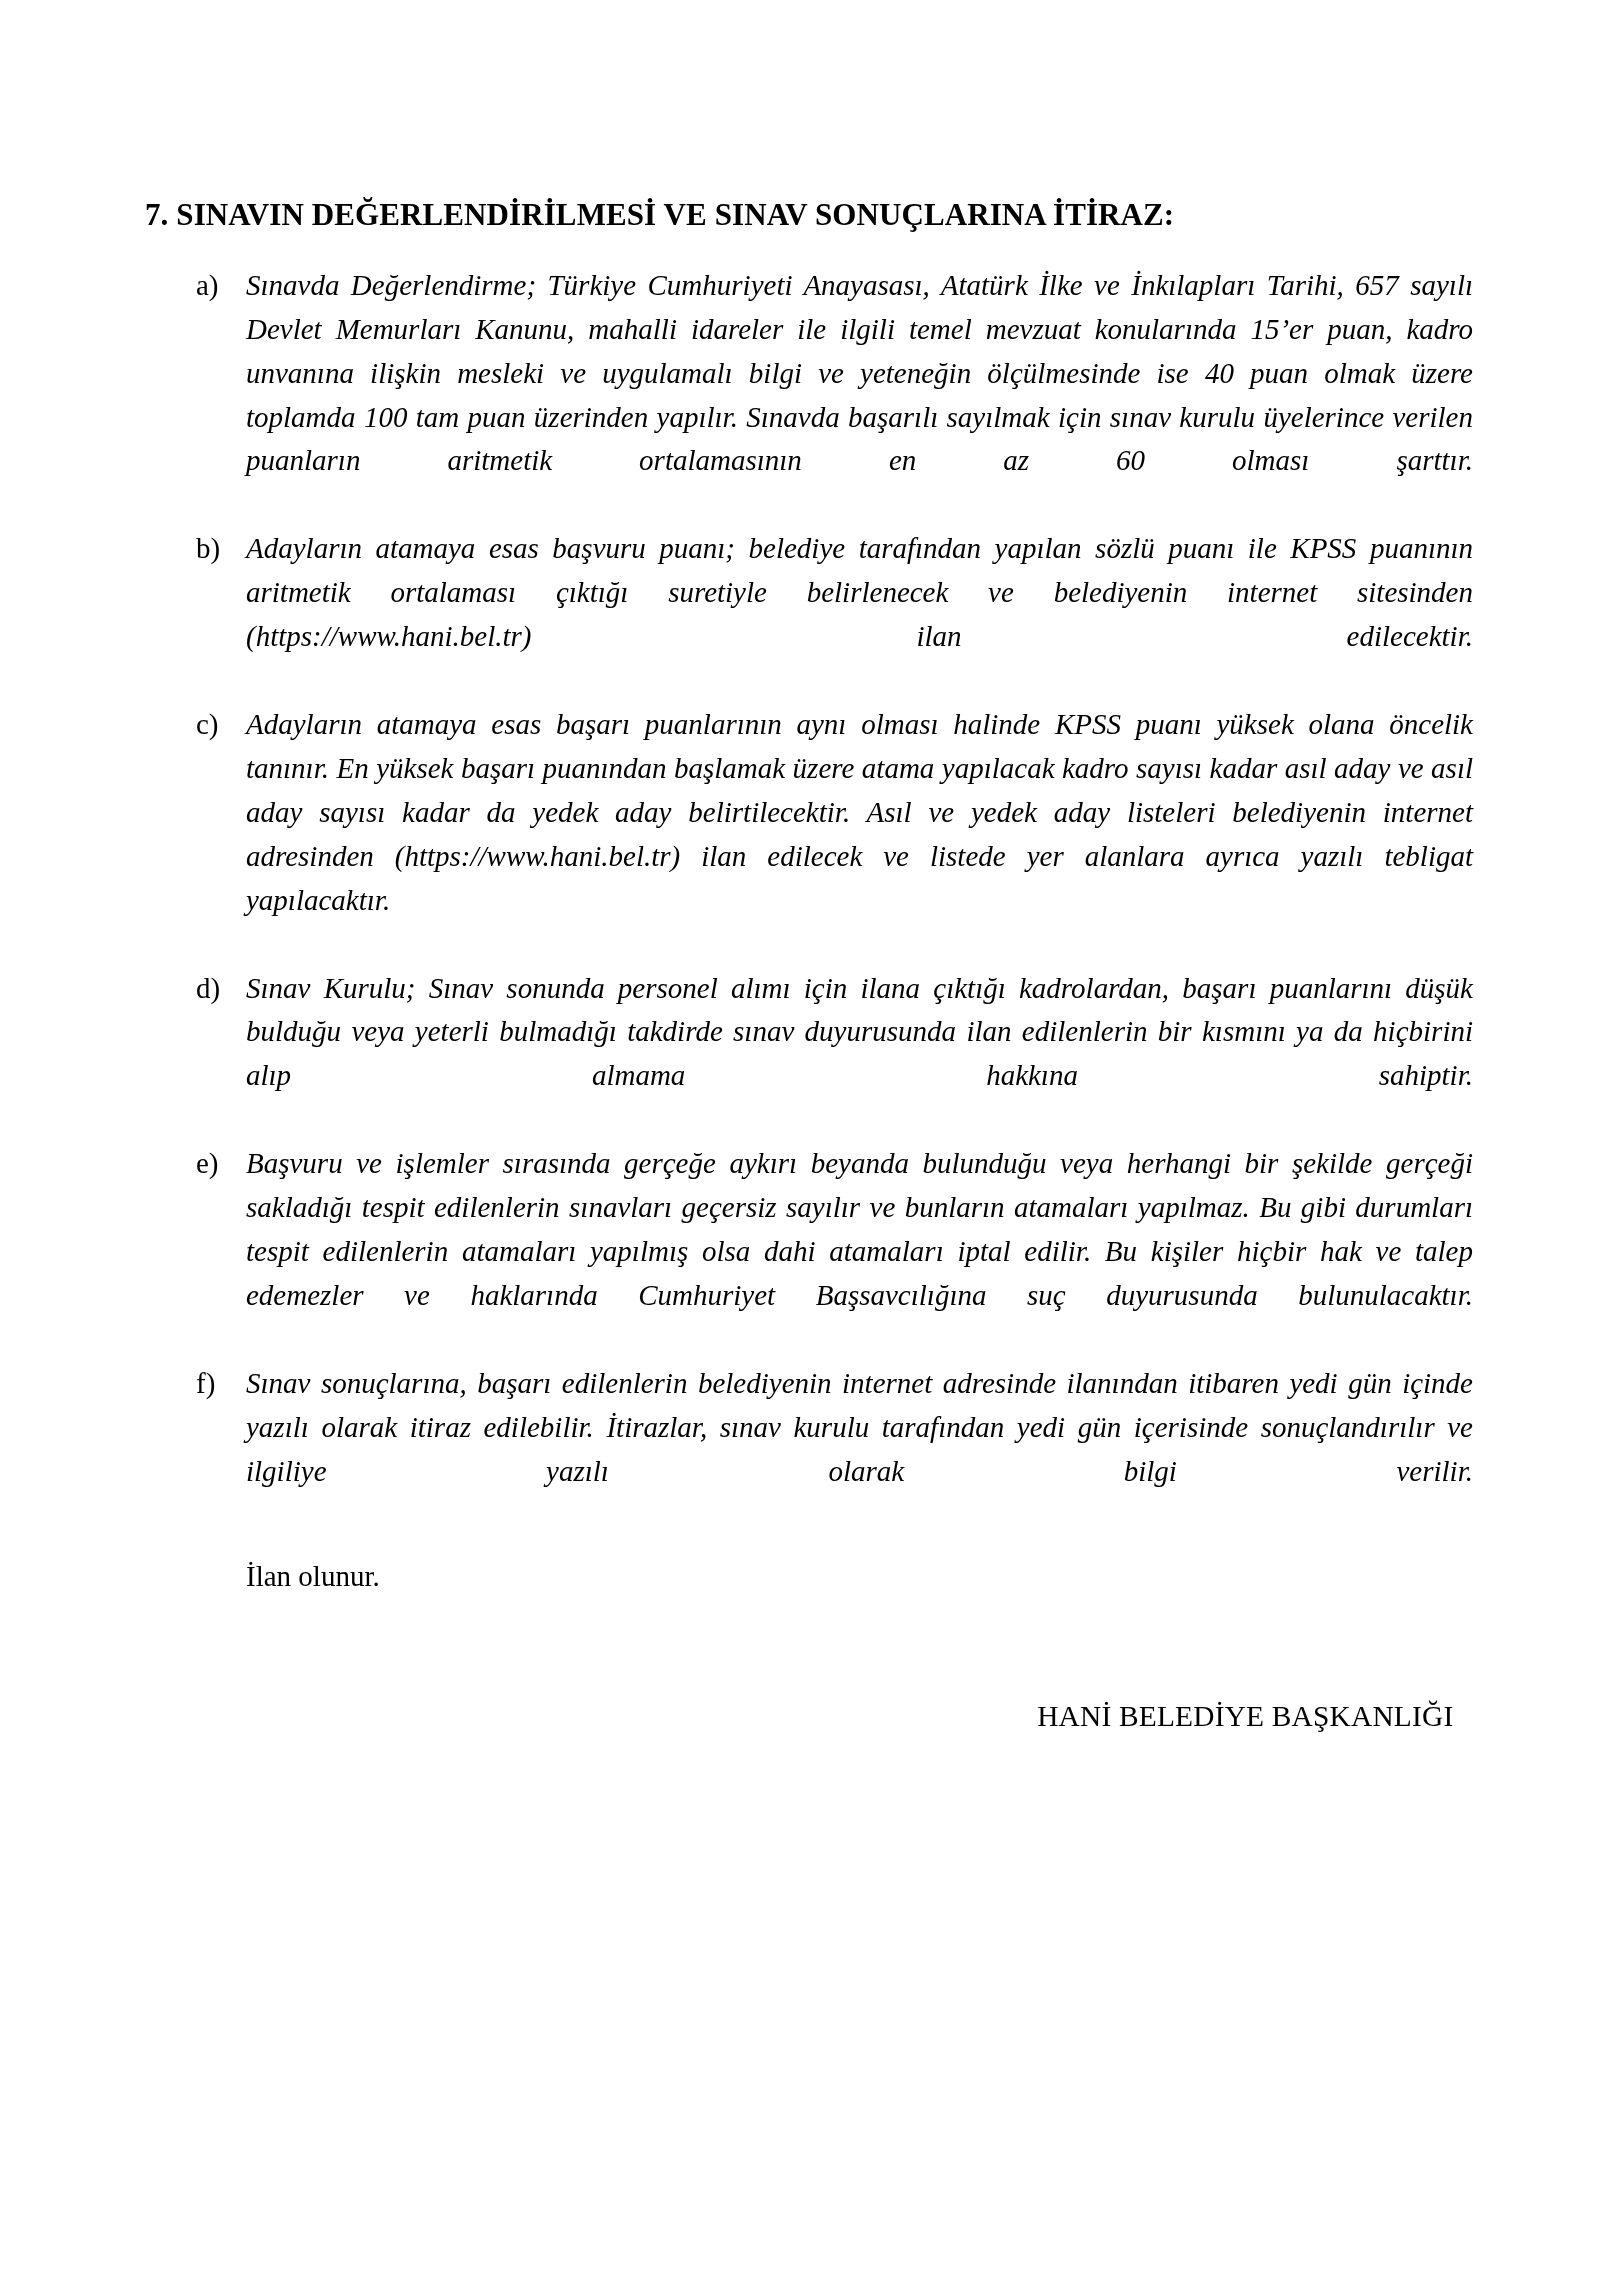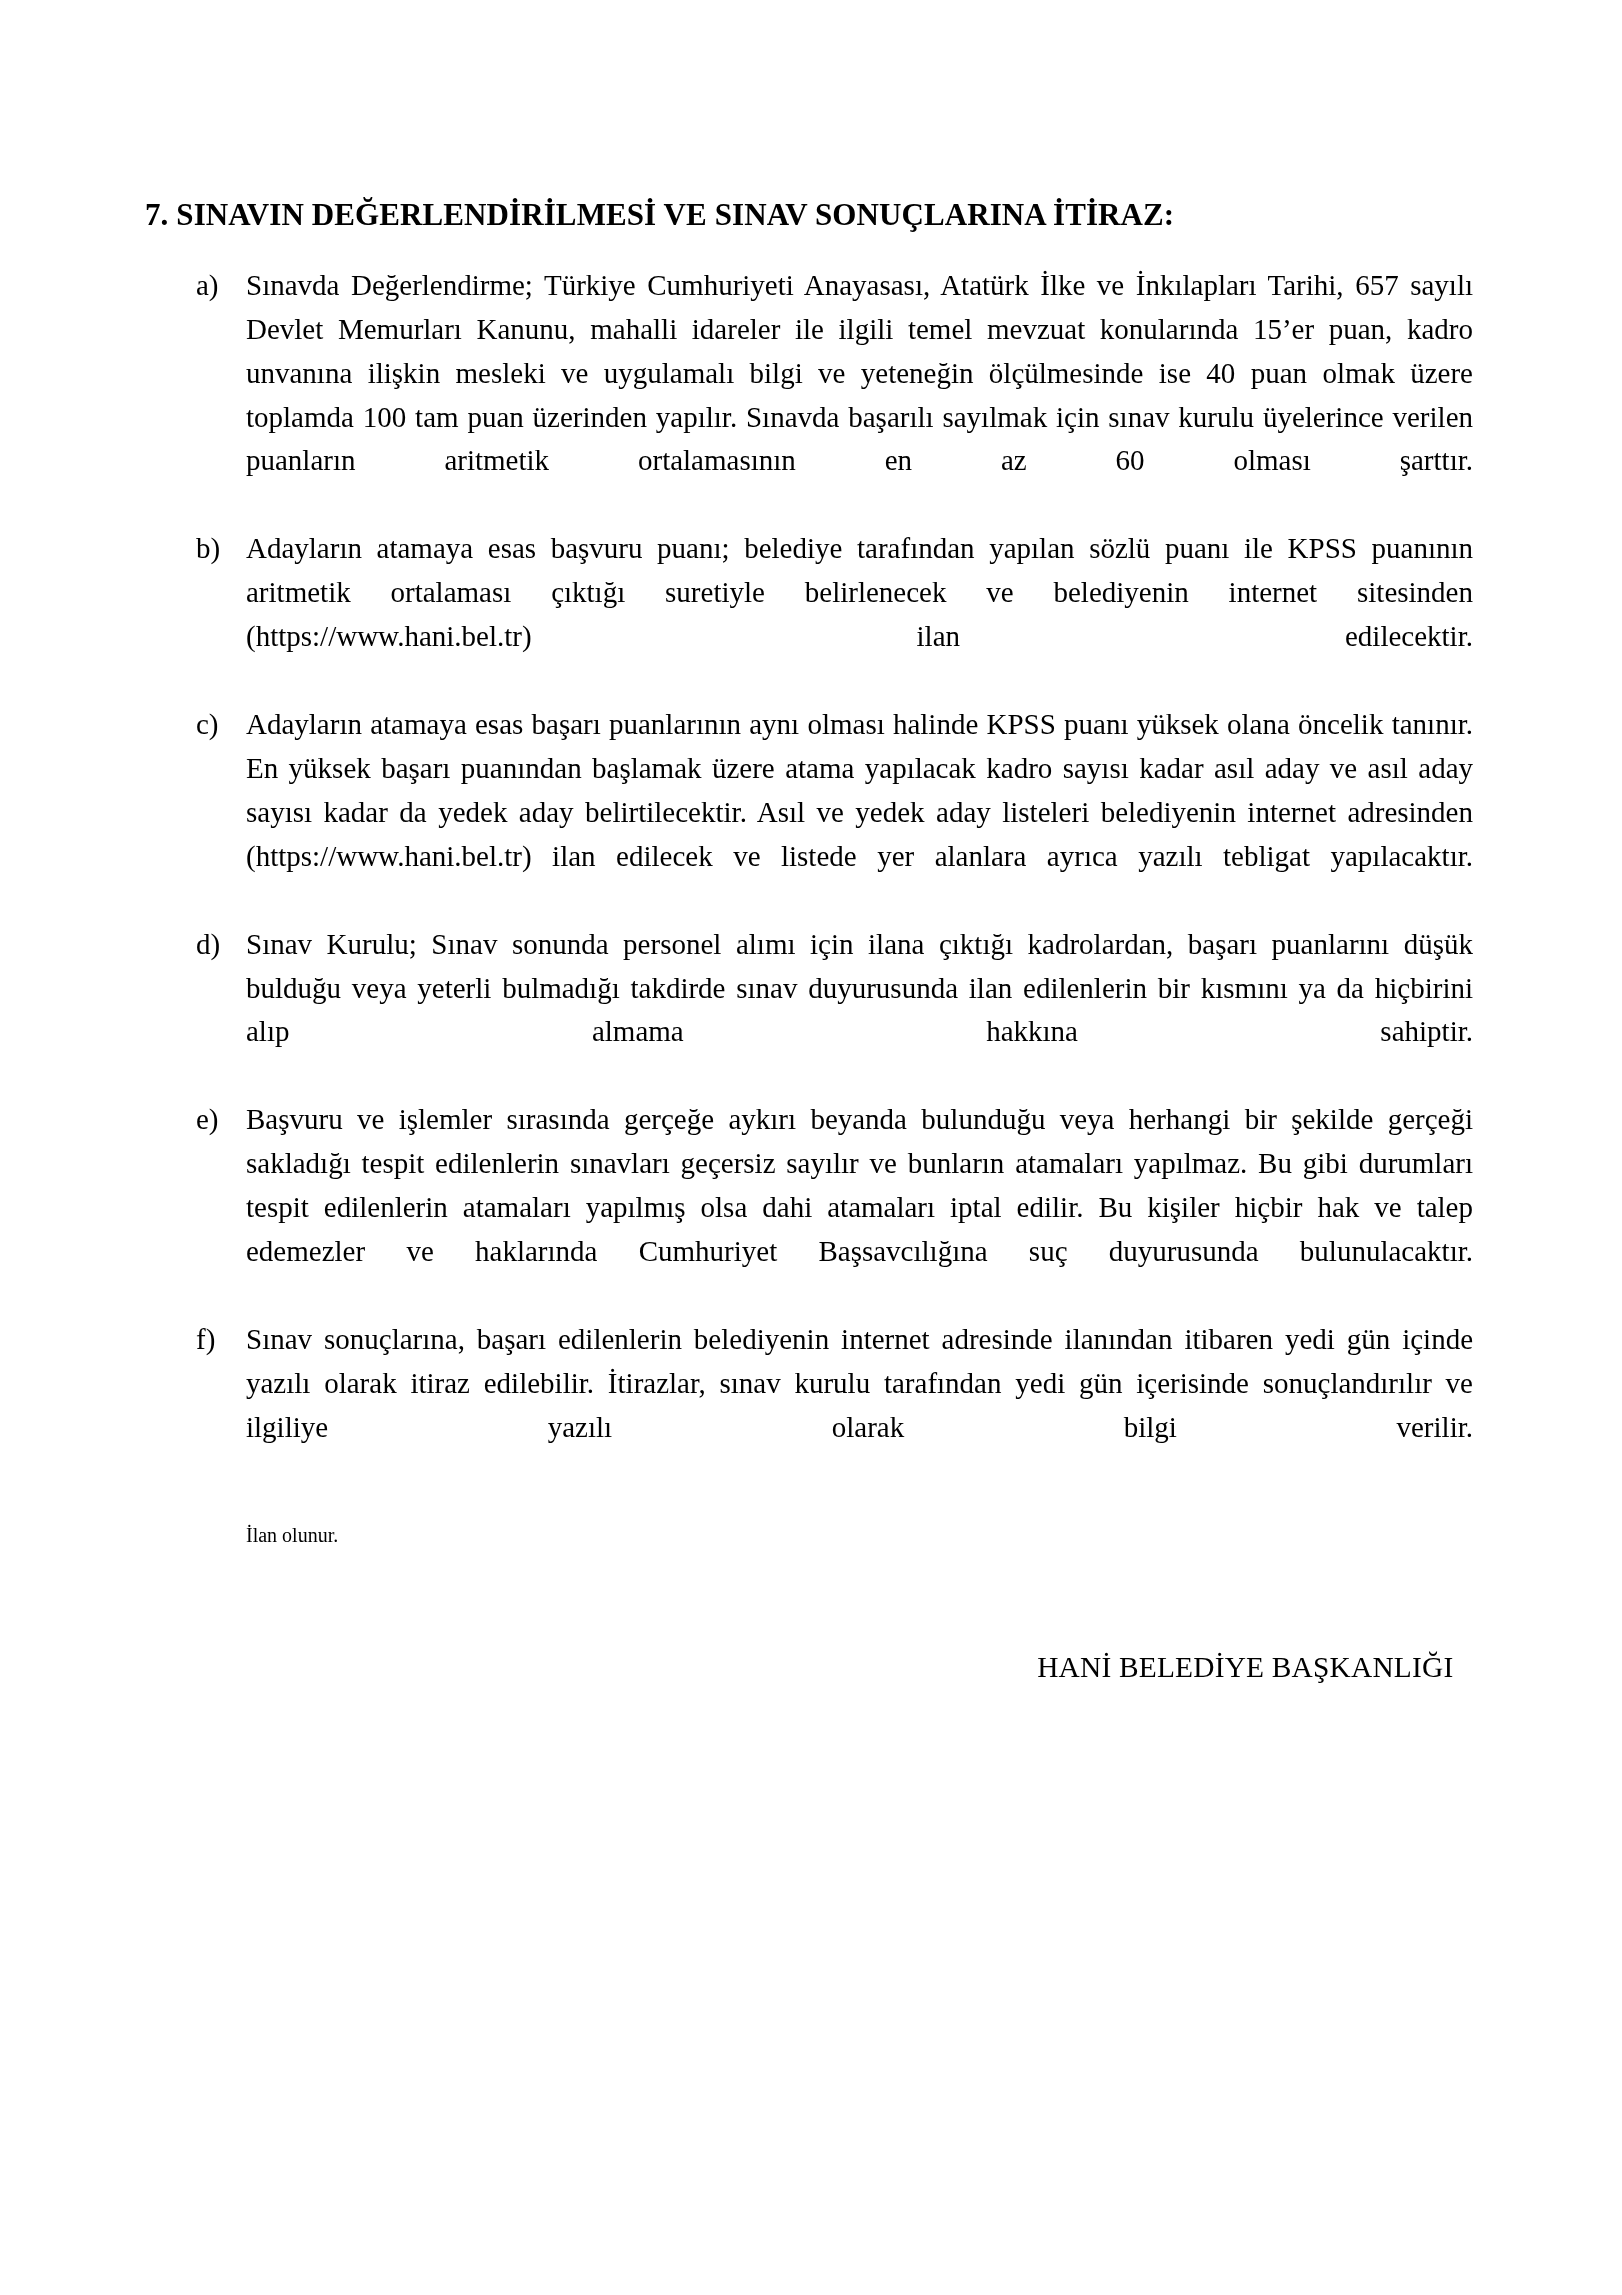--- a/index.html
+++ b/index.html
@@ -65,35 +65,36 @@
     box-sizing: border-box;
   }
 
   .clause-body {
     flex: 1 1 auto;
     font-size: 29px;
     line-height: 1.515;
     text-align: justify;
     text-justify: inter-word;
     hyphens: none;
+    font-style: italic;
   }
 
   
   .clause-body::after {
     content: "";
     display: inline-block;
     width: 100%;
   }
 
   
   .closing {
-    font-size: 20px;
+    font-size: 29px;
     line-height: 1.515;
     margin-left: 101px;
-    margin-top: 26px;
+    margin-top: 18px;
   }
 
   .signature {
     font-size: 29.4px;
     font-weight: normal;
     line-height: 1.3;
     text-align: right;
     margin-top: 98px;
     padding-right: 19.6px;
     letter-spacing: 0.2px;

